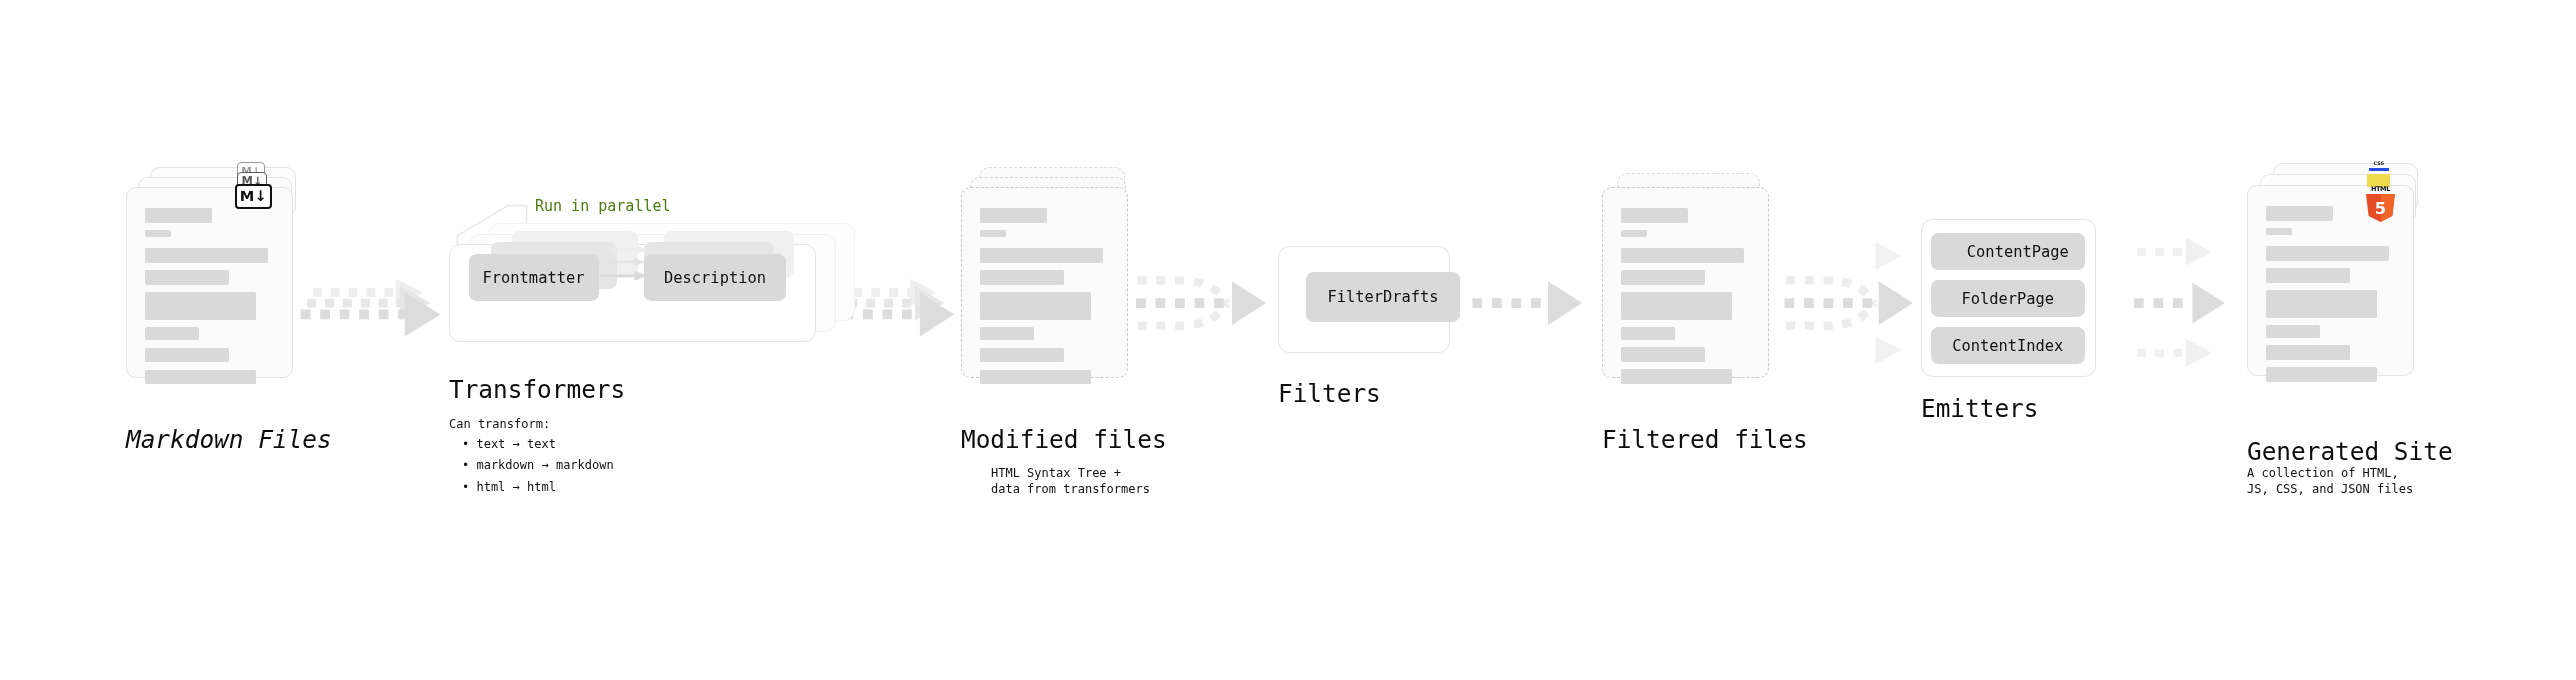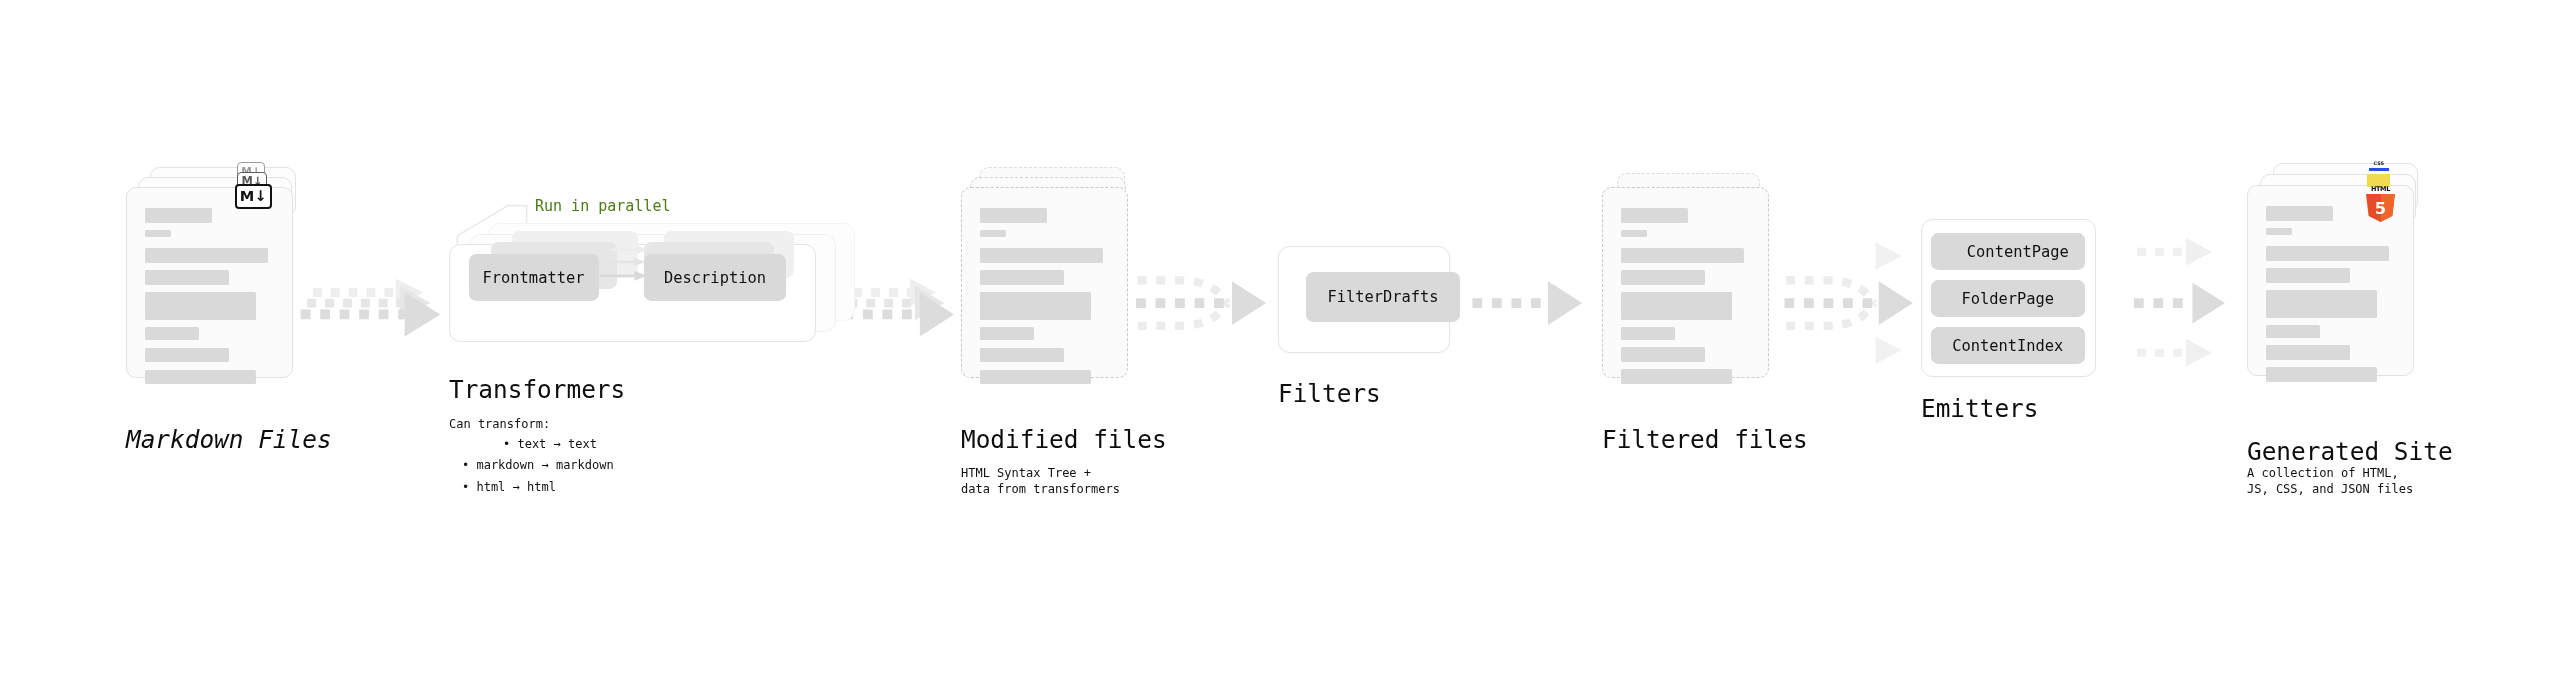--- a/index.html
+++ b/index.html
@@ -211,42 +211,42 @@
       <polygon points="232,28 244,33 232,38" fill="#ececec"></polygon>
       <line x1="192" y1="48" x2="228" y2="48" stroke="#e4e4e4" stroke-width="3"></line>
       <polygon points="228,43 242,48 228,53" fill="#e4e4e4"></polygon>
       <line x1="186" y1="65" x2="228" y2="65" stroke="#d9d9d9" stroke-width="3"></line>
       <polygon points="228,59 244,65 228,71" fill="#d9d9d9"></polygon>
     </svg>
   </div>
 
   <div class="abs stage-title" style="left:449px;top:375px;">Transformers</div>
   <div class="abs stage-desc" style="left:449px;top:416px;">Can transform:</div>
-  <div class="abs stage-desc" style="left:462px;top:436px;margin-left:41px;">• text → text</div>
+  <div class="abs stage-desc" style="left:462px;top:436px;">• text → text</div>
   <div class="abs stage-desc" style="left:462px;top:457px;">• markdown → markdown</div>
   <div class="abs stage-desc" style="left:462px;top:479px;">• html → html</div>
 
   <div class="doc-stack" style="left:961px;top:167px;">
     <div class="doc-card dashed" style="left:18px;top:0px;width:146px;height:49px;border-color:#dcdcdc;"></div>
     <div class="doc-card dashed" style="left:9px;top:9.8px;width:156px;height:49px;border-color:#d2d2d2;"></div>
     <div class="doc-card dashed" style="left:0px;top:20.3px;width:167px;height:191px;">
       <div class="doc-lines">
         <div class="ln" style="width:52%;height:15.4px;"></div>
         <div class="ln" style="width:20%;height:6.5px;margin-bottom:11.4px;"></div>
         <div class="ln" style="width:95%;height:14.6px;"></div>
         <div class="ln" style="width:65%;height:14.6px;"></div>
         <div class="ln" style="width:86%;height:28px;"></div>
         <div class="ln" style="width:42%;height:13px;"></div>
         <div class="ln" style="width:65%;height:14.6px;"></div>
         <div class="ln" style="width:86%;height:14.6px;"></div>
       </div>
     </div>
   </div>
   <div class="abs stage-title" style="left:961px;top:425px;">Modified files</div>
-  <div class="abs stage-desc" style="left:961px;top:465px;">HTML Syntax Tree +
+  <div class="abs stage-desc" style="left:991px;top:465px;">HTML Syntax Tree +
 data from transformers</div>
 
   <div class="abs" style="left:1278px;top:246px;">
     <div class="pbox" style="left:0px;top:0px;width:172px;height:107px;"></div>
     <div class="chip" style="left:28px;top:26px;width:154px;height:50px;">
       <span>FilterDrafts</span>
     </div>
   </div>
   <div class="abs stage-title" style="left:1278px;top:379px;">Filters</div>
 

